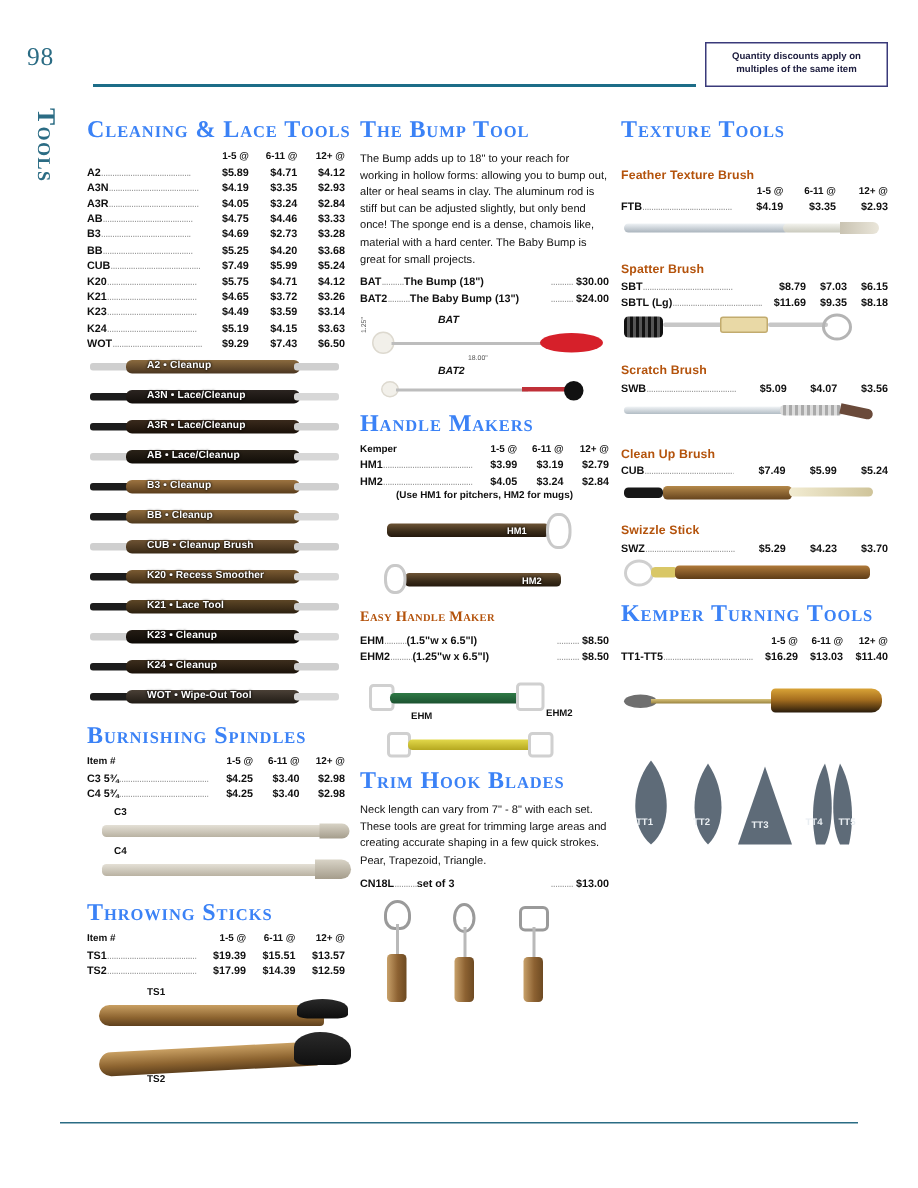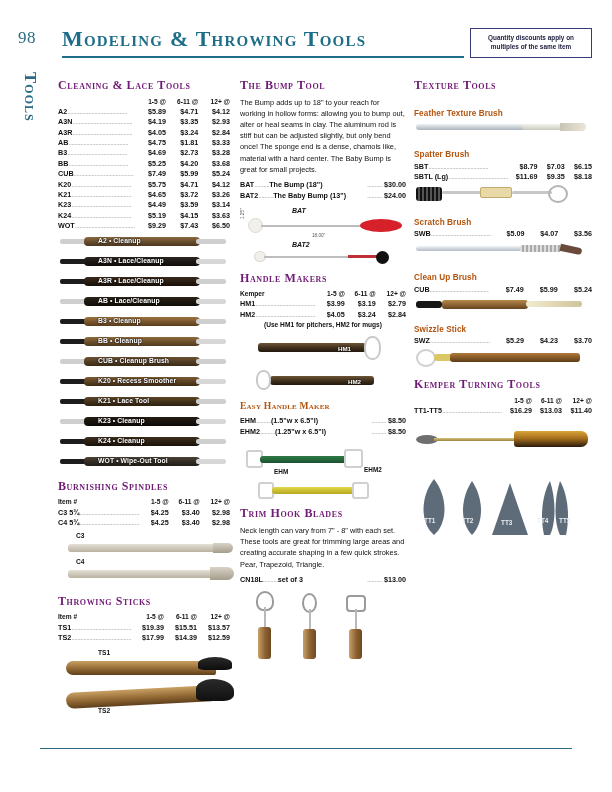--- a/index.html
+++ b/index.html
@@ -50,21 +50,21 @@
   }
 
   
   .col { position: absolute; top: 78px; }
   .col-left   { left: 58px;  width: 172px; }
   .col-mid    { left: 240px; width: 166px; }
   .col-right  { left: 414px; width: 178px; }
 
   h2.sec {
     font-family: "Liberation Serif", serif;
-    font-size: 12px; font-weight: bold; color: #701a75;
+    font-size: 16px; font-weight: bold; color: #3b82f6;
     letter-spacing: .6px; font-variant: small-caps;
     margin-bottom: 4px; white-space: nowrap;
   }
   h3.sub {
     font-size: 8.2px; font-weight: bold; color: #b4530c;
     margin-bottom: 2px; letter-spacing: .1px;
   }
   .body-text { font-size: 7.4px; line-height: 1.5; color: #111; text-align: left; }
 
   
@@ -156,21 +156,20 @@
     font-size:9.6px; font-weight:bold; color:#1d6d88; letter-spacing:.3px;
     font-variant: small-caps;
   }
 </style>
 </head>
 <body>
 
 <div class="page">
 
   <div class="page-number">98</div>
-  <div class="page-title">Modeling &amp; Throwing Tools</div>
   <div class="title-rule"></div>
   <div class="qty-box">
     <span>Quantity discounts apply on multiples of the same item</span>
   </div>
   <div class="side-tab">Tools</div>
 
   <div class="col col-left">
 
     <h2 class="sec">Cleaning &amp; Lace Tools</h2>
     <table class="price">
@@ -195,21 +194,21 @@
           </tr>
           <tr>
     <td class="item">A3R<span class="leader">........................................</span></td>
     <td class="p">$4.05</td>
     <td class="p">$3.24</td>
     <td class="p">$2.84</td>
           </tr>
           <tr>
     <td class="item">AB<span class="leader">........................................</span></td>
     <td class="p">$4.75</td>
-    <td class="p">$1.81</td>
+    <td class="p">$4.46</td>
     <td class="p">$3.33</td>
           </tr>
           <tr>
     <td class="item">B3<span class="leader">........................................</span></td>
     <td class="p">$4.69</td>
     <td class="p">$2.73</td>
     <td class="p">$3.28</td>
           </tr>
           <tr>
     <td class="item">BB<span class="leader">........................................</span></td>
@@ -516,20 +515,36 @@
       <div class="th-wire" style="left:115px;top:18px;height:22px;"></div>
       <div class="th-handle" style="left:109px;top:38px;height:30px;"></div>
     </div>
   </div>
 
   <div class="col col-right">
     <h2 class="sec">Texture Tools</h2>
     <div id="texture-groups">
         <div style="margin-top:16px">
       <h3 class="sub">Feather Texture Brush</h3>
+      <table class="price">
+            <tbody>
+              <tr class="hdr">
+    <td class="item"></td>
+    <td class="ph">1-5 @</td>
+    <td class="ph">6-11 @</td>
+    <td class="ph">12+ @</td>
+              </tr>
+              <tr>
+    <td class="item">FTB<span class="leader">........................................</span></td>
+    <td class="p">$4.19</td>
+    <td class="p">$3.35</td>
+    <td class="p">$2.93</td>
+              </tr>
+            </tbody>
+          </table>
       <div class="brush-wrap" style="height:20px">
             <div class="bar" style="left:2px;top:3px;width:110px;height:6px;background:linear-gradient(180deg,#eef2f5,#aab4bd);"></div>
             <div class="bar" style="left:108px;top:3px;width:42px;height:6px;background:linear-gradient(180deg,#f3f3ee,#c9c9bd);"></div>
             <div class="bar" style="left:146px;top:2px;width:26px;height:8px;background:linear-gradient(90deg,#c9c3b2,#eae6da);border-radius:0 4px 4px 0;"></div>
           </div>
     </div>
         <div style="margin-top:9px">
       <h3 class="sub">Spatter Brush</h3>
       <table class="price">
             <tbody>

